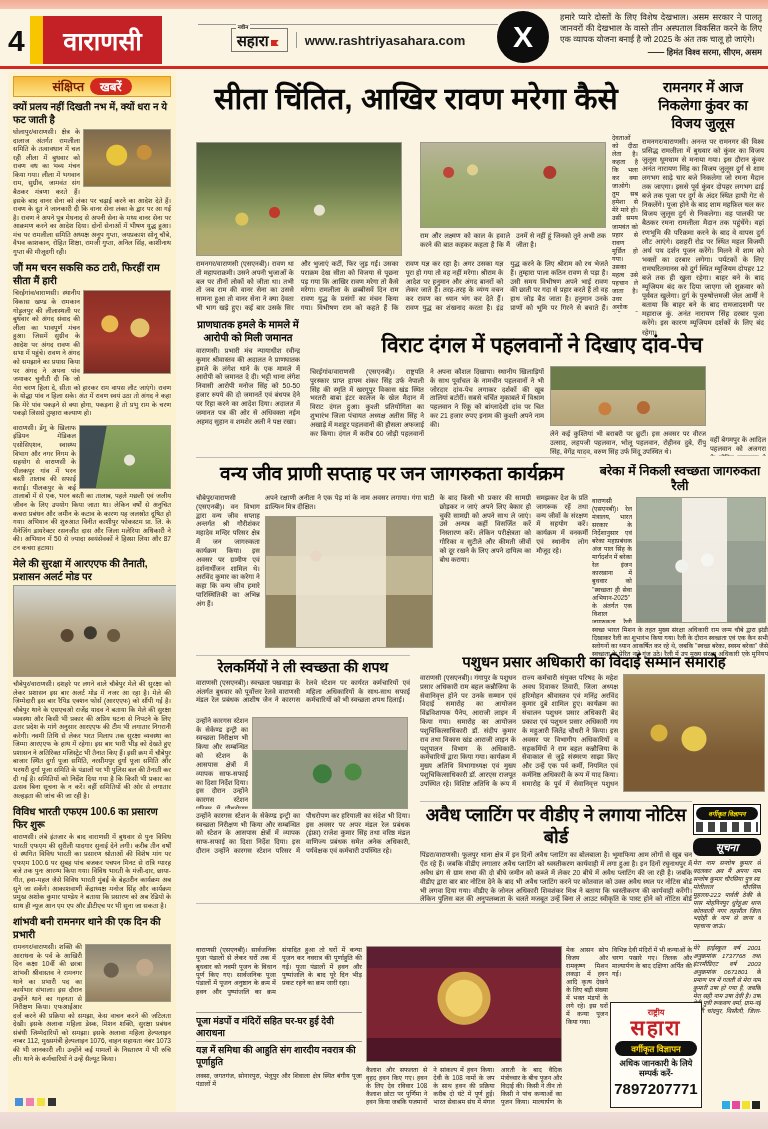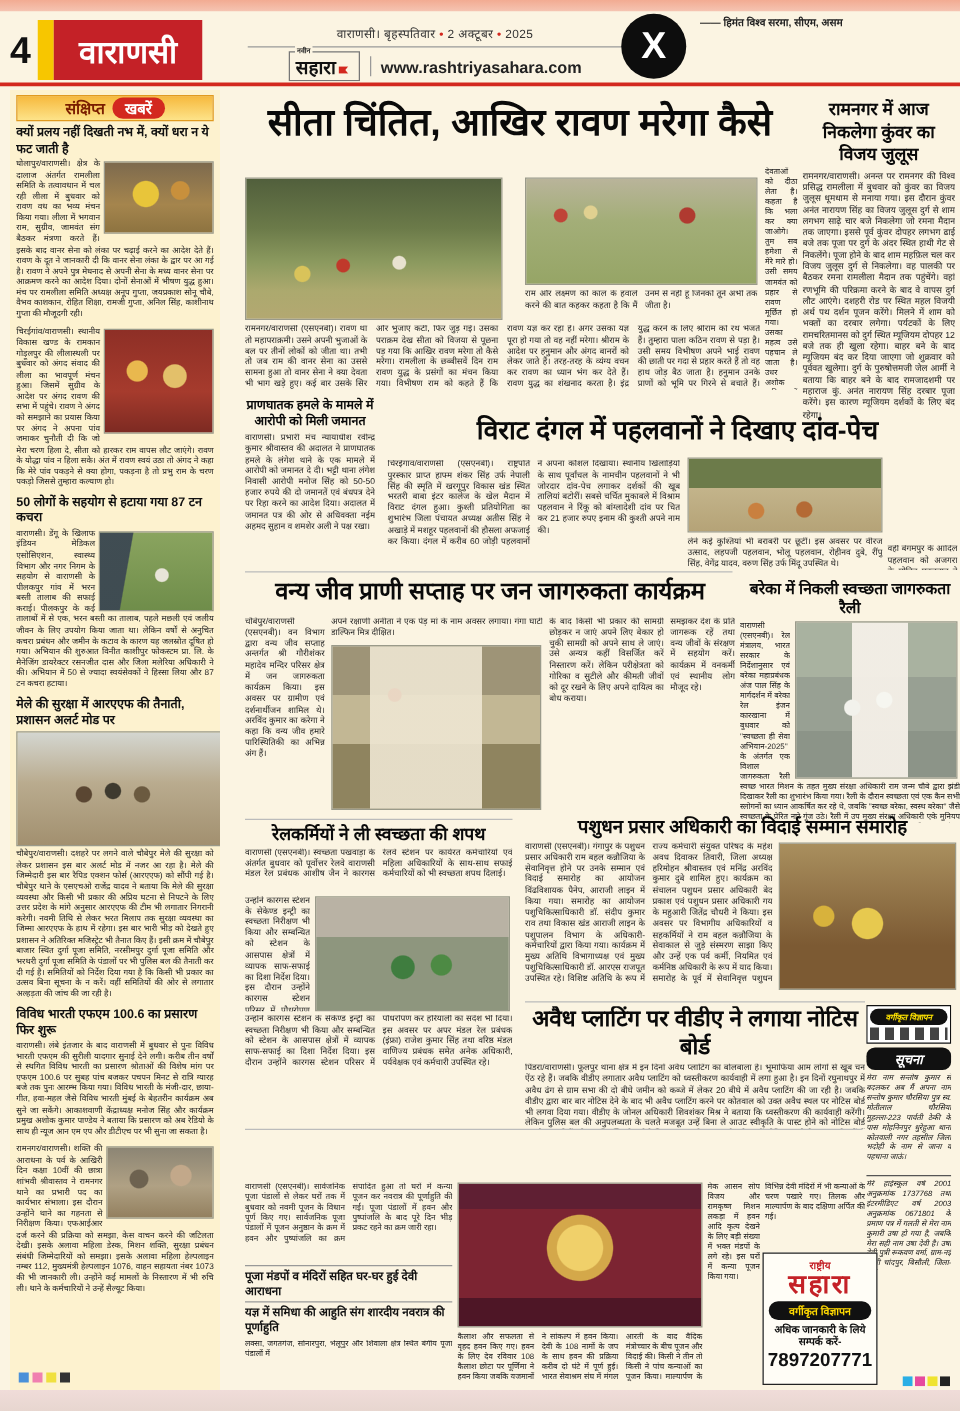--- a/index.html
+++ b/index.html
@@ -18,21 +18,21 @@
   .dateline{font-size:9.5px;color:#333;text-align:center;letter-spacing:.3px;}
   .dateline .dot{color:#d3281f;font-weight:bold;padding:0 3px;}
   .logorow{margin-top:4px;border-top:1px solid #999;padding-top:3px;display:flex;align-items:center;justify-content:center;gap:8px;}
   .slogo{position:relative;border:1px solid #777;padding:1px 8px 1px 5px;font-weight:bold;font-size:15px;color:#111;}
   .slogo .naveen{position:absolute;top:-6px;left:4px;font-size:5.5px;color:#222;background:#fbf4e2;padding:0 2px;}
   .slogo .flag{display:inline-block;width:8px;height:6px;background:#d3281f;margin-left:2px;clip-path:polygon(0 0,100% 0,70% 50%,100% 100%,0 100%);}
   .vsep{width:1px;height:16px;background:#999;}
   .website{font-size:13px;font-weight:bold;color:#222;}
   .xcircle{left:497px;top:11px;width:52px;height:52px;border-radius:50%;background:#0d0d0d;color:#fff;display:flex;align-items:center;justify-content:center;font-size:30px;font-weight:900;}
   .quote{left:560px;top:12px;width:202px;font-size:8.3px;line-height:1.35;color:#222;text-align:justify;}
-  .quote .attr{display:block;text-align:left;font-weight:bold;margin-top:1px;}
+  .quote .attr{display:block;text-align:right;font-weight:bold;margin-top:1px;}
   .redrule{left:0;top:66px;width:768px;height:3px;background:#d3281f;}
 
   
   .sidebar{left:8px;top:72px;width:168px;height:1042px;background:#fdf2cf;padding:4px 5px;overflow:hidden;display:flex;flex-direction:column;}
   .sb-head{height:21px;background:linear-gradient(180deg,#f6b93d,#fde389);display:flex;align-items:center;justify-content:center;gap:6px;border:1px solid #e09a20;margin-bottom:4px;}
   .sb-head .t1{font-size:12.5px;font-weight:bold;color:#7a1d00;}
   .sb-head .t2{background:#d3281f;color:#fff;font-size:12px;font-weight:bold;padding:0 10px;border-radius:9px;}
   .sb-art{margin-bottom:6px;}
   .sb-h{font-size:10px;font-weight:bold;color:#111;line-height:1.25;margin-bottom:2px;}
   .sb-b{font-size:6.6px;line-height:1.3;color:#222;text-align:justify;}
@@ -92,64 +92,63 @@
 
 <div class="page">
 
   <div class="abs topstrip"></div>
   <div class="abs pageno">4</div>
   <div class="abs brandbox">
     <div class="brand-stripe"></div>
     <div class="brand-red">वाराणसी</div>
   </div>
   <div class="abs mast-center">
-    <div class="dateline">
-      <span>वाराणसी। बृहस्पतिवार</span><span class="dot">•</span><span>2 अक्टूबर</span><span class="dot">•</span><span>2025</span>
-    </div>
     <div class="logorow">
       <span class="slogo"><span class="naveen">नवीन</span><span>सहारा</span><span class="flag"></span></span>
       <span class="vsep"></span>
       <span class="website">www.rashtriyasahara.com</span>
     </div>
   </div>
   <div class="abs xcircle">X</div>
   <div class="abs quote">
+    <span>हमारे प्यारे दोस्तों के लिए विशेष देखभाल। असम सरकार ने पालतू जानवरों की देखभाल के वास्ते तीन अस्पताल विकसित करने के लिए एक व्यापक योजना बनाई है जो 2025 के अंत तक चालू हो जाएंगे।</span>
     <span class="attr">—— हिमंत विश्व सरमा, सीएम, असम</span>
   </div>
   <div class="abs redrule"></div>
 
   <aside class="abs sidebar">
     <div class="sb-head">
       <span class="t1">संक्षिप्त</span>
       <span class="t2">खबरें</span>
     </div>
     <div class="sb-art">
       <div class="sb-h">क्यों प्रलय नहीं दिखती नभ में, क्यों धरा न ये फट जाती है</div>
       <div class="photo ph-r p-s1" style="width:88px;height:58px;"></div>
       <div class="sb-b">घोलापुर/वाराणसी। क्षेत्र के दालाज अंतर्गत रामलीला समिति के तत्वावधान में चल रही लीला में बुधवार को रावण वध का भव्य मंचन किया गया। लीला में भगवान राम, सुग्रीव, जामवंत संग बैठकर मंत्रणा करते हैं। इसके बाद वानर सेना को लंका पर चढ़ाई करने का आदेश देते हैं। रावण के दूत ने जानकारी दी कि वानर सेना लंका के द्वार पर आ गई है। रावण ने अपने पुत्र मेघनाद से अपनी सेना के मध्य वानर सेना पर आक्रमण करने का आदेश दिया। दोनों सेनाओं में भीषण युद्ध हुआ। मंच पर रामलीला समिति अध्यक्ष अनूप गुप्ता, जयप्रकाश सोनू चौबे, वैभव काशकान, रोहित शिक्षा, रामजी गुप्ता, अनिल सिंह, काशीनाथ गुप्ता की मौजूदगी रही।</div>
     </div>
     <div class="sb-art">
+      <div class="sb-h">जौं मम चरन सकसि कठ टारी, फिरहीं राम सीता मैं हारी</div>
       <div class="photo ph-r p-s2" style="width:88px;height:84px;"></div>
       <div class="sb-b">चिरईगांव/वाराणसी। स्थानीय विकास खण्ड के रामकान गोड़ूलपुर की लीलास्थली पर बुधवार को अंगद संवाद की लीला का भावपूर्ण मंचन हुआ। जिसमें सुग्रीव के आदेश पर अंगद रावण की सभा में पहुंचे। रावण ने अंगद को समझाने का प्रयास किया पर अंगद ने अपना पांव जमाकर चुनौती दी कि जो मेरा चरण हिला दे, सीता को हारकर राम वापस लौट जाएंगे। रावण के योद्धा पांव न हिला सके। अंत में रावण स्वयं उठा तो अंगद ने कहा कि मेरे पांव पकड़ने से क्या होगा, पकड़ना है तो प्रभु राम के चरण पकड़ो जिससे तुम्हारा कल्याण हो।</div>
     </div>
     <div class="sb-art">
-      <div class="sb-h">50 लोगों के सहयोग से हटाया गया 87 टन कचरा</div>
       <div class="photo ph-r p-s3" style="width:92px;height:64px;"></div>
       <div class="sb-b">वाराणसी। डेंगू के खिलाफ इंडियन मेडिकल एसोसिएशन, स्वास्थ्य विभाग और नगर निगम के सहयोग से वाराणसी के पीलकपुर गांव में भरन बस्ती तालाब की सफाई कराई। पीलकपुर के कई तालाबों में से एक, भरन बस्ती का तालाब, पहले मछली एवं जलीय जीवन के लिए उपयोग किया जाता था। लेकिन वर्षों से अनुचित कचरा प्रबंधन और जमीन के कटाव के कारण यह जलस्रोत दूषित हो गया। अभियान की शुरुआत विनीत काशीपुर फोकस्टम प्रा. लि. के मैनेजिंग डायरेक्टर रसनजीत दास और जिला मलेरिया अधिकारी ने की। अभियान में 50 से ज्यादा स्वयंसेवकों ने हिस्सा लिया और 87 टन कचरा हटाया।</div>
     </div>
     <div class="sb-art">
       <div class="sb-h">मेले की सुरक्षा में आरएएफ की तैनाती, प्रशासन अलर्ट मोड पर</div>
       <div class="photo p-s4" style="width:168px;height:92px;margin:2px 0 3px;"></div>
       <div class="sb-b">चौबेपुर/वाराणसी। दशहरे पर लगने वाले चौबेपुर मेले की सुरक्षा को लेकर प्रशासन इस बार अलर्ट मोड में नजर आ रहा है। मेले की जिम्मेदारी इस बार रैपिड एक्शन फोर्स (आरएएफ) को सौंपी गई है। चौबेपुर थाने के एसएचओ राजेंद्र यादव ने बताया कि मेले की सुरक्षा व्यवस्था और किसी भी प्रकार की अप्रिय घटना से निपटने के लिए उत्तर प्रदेश के मांगे अनुसार आरएएफ की टीम भी लगातार निगरानी करेगी। नवमी तिथि से लेकर भरत मिलाप तक सुरक्षा व्यवस्था का जिम्मा आरएएफ के हाथ में रहेगा। इस बार भारी भीड़ को देखते हुए प्रशासन ने अतिरिक्त मजिस्ट्रेट भी तैनात किए हैं। इसी क्रम में चौबेपुर बाजार स्थित दुर्गा पूजा समिति, नरसीमपुर दुर्गा पूजा समिति और भरथरी दुर्गा पूजा समिति के पंडालों पर भी पुलिस बल की तैनाती कर दी गई है। समितियों को निर्देश दिया गया है कि किसी भी प्रकार का उत्सव बिना सूचना के न करें। वहीं समितियों की ओर से लगातार अल्हड़ता की जांच की जा रही है।</div>
     </div>
     <div class="sb-art">
       <div class="sb-h">विविध भारती एफएम 100.6 का प्रसारण फिर शुरू</div>
       <div class="sb-b">वाराणसी। लंबे इंतजार के बाद वाराणसी में बुधवार से पुनः विविध भारती एफएम की सुरीली यादगार सुनाई देने लगी। करीब तीन वर्षों से स्थगित विविध भारती का प्रसारण श्रोताओं की विशेष मांग पर एफएम 100.6 पर सुबह पांच बजकर पचपन मिनट से रात्रि ग्यारह बजे तक पुनः आरम्भ किया गया। विविध भारती के मंजी-दार, छाया-गीत, हवा-महल जैसे विविध भारती मुंबई के बेहतरीन कार्यक्रम अब सुने जा सकेंगे। आकाशवाणी केंद्राध्यक्ष मनोज सिंह और कार्यक्रम प्रमुख अशोक कुमार पाण्डेय ने बताया कि प्रसारण को अब रेडियो के साथ ही न्यूज आन एम एप और डीटीएच पर भी सुना जा सकता है।</div>
     </div>
     <div class="sb-art">
+      <div class="sb-h">शांभवी बनी रामनगर थाने की एक दिन की प्रभारी</div>
       <div class="photo ph-r p-s6" style="width:86px;height:58px;"></div>
       <div class="sb-b">रामनगर/वाराणसी। शक्ति की आराधना के पर्व के आखिरी दिन कक्षा 10वीं की छात्रा शांभवी श्रीवास्तव ने रामनगर थाने का प्रभारी पद का कार्यभार संभाला। इस दौरान उन्होंने थाने का गहनता से निरीक्षण किया। एफआईआर दर्ज करने की प्रक्रिया को समझा, केस वाचन करने की जटिलता देखी। इसके अलावा महिला डेस्क, मिशन शक्ति, सुरक्षा प्रबंधन संबंधी जिम्मेदारियों को समझा। इसके अलावा महिला हेल्पलाइन नम्बर 112, मुख्यमंत्री हेल्पलाइन 1076, वाहन सहायता नंबर 1073 की भी जानकारी ली। उन्होंने कई मामलों के निस्तारण में भी रुचि ली। थाने के कर्मचारियों ने उन्हें सैल्यूट किया।</div>
     </div>
     <div class="cmyk">
       <span style="background:#4a90d9"></span>
       <span style="background:#f080b0"></span>
       <span style="background:#f0e040"></span>
       <span style="background:#333"></span>
     </div>
   </aside>

